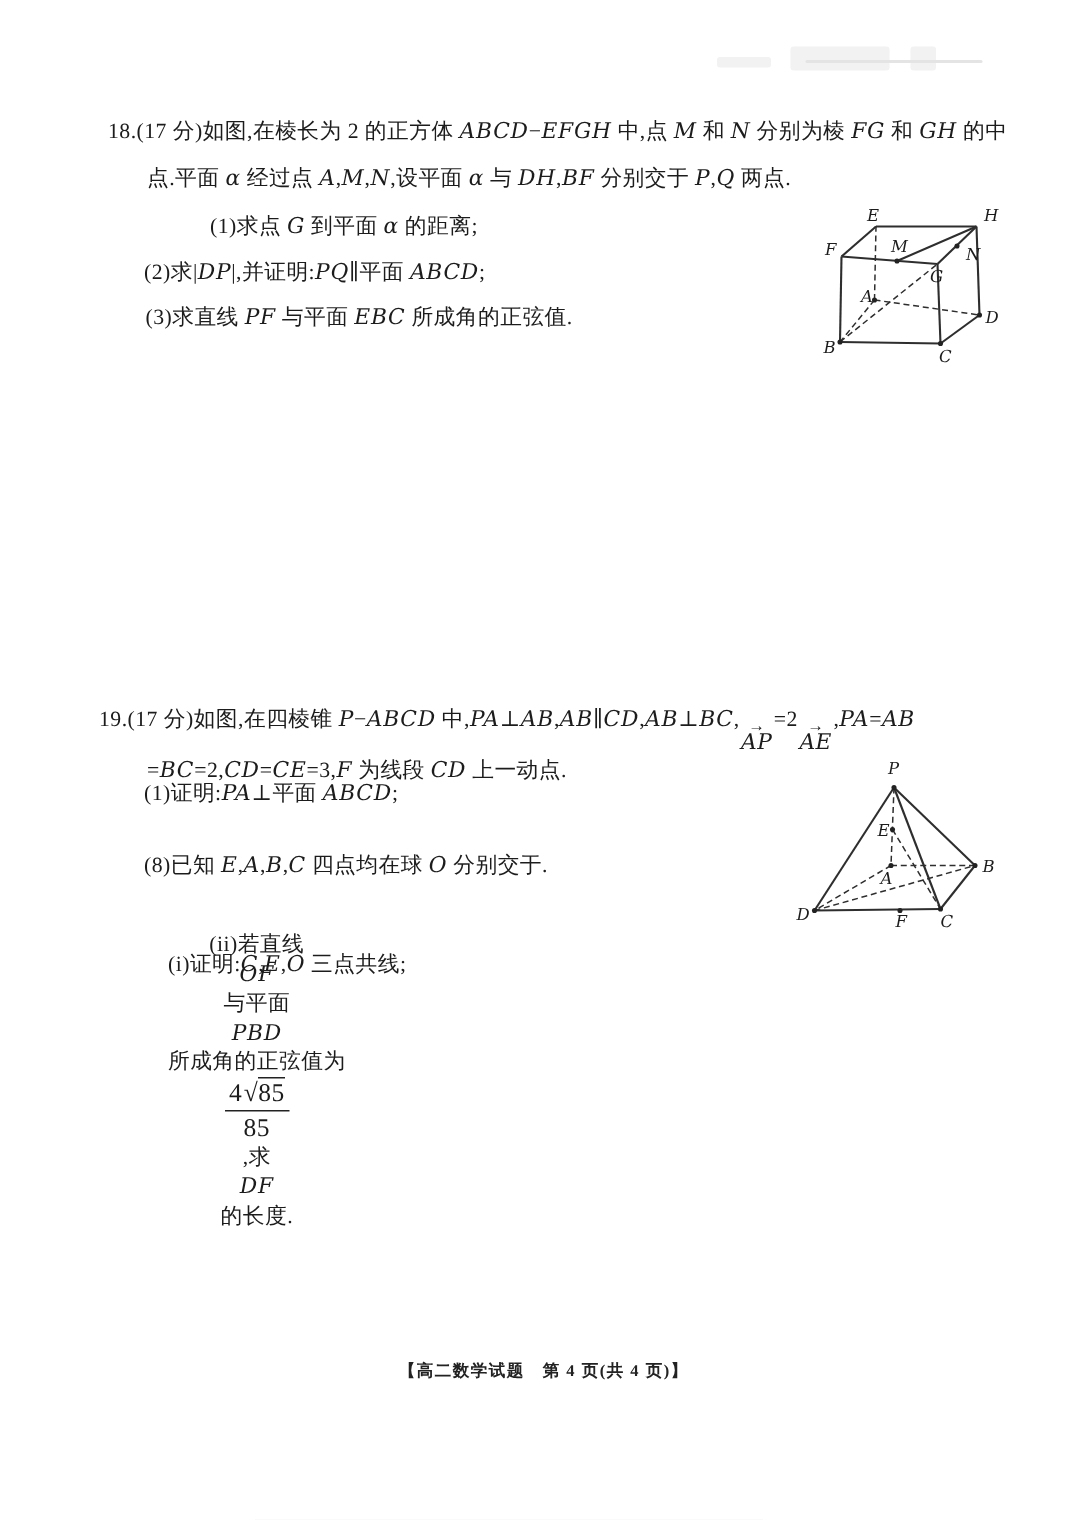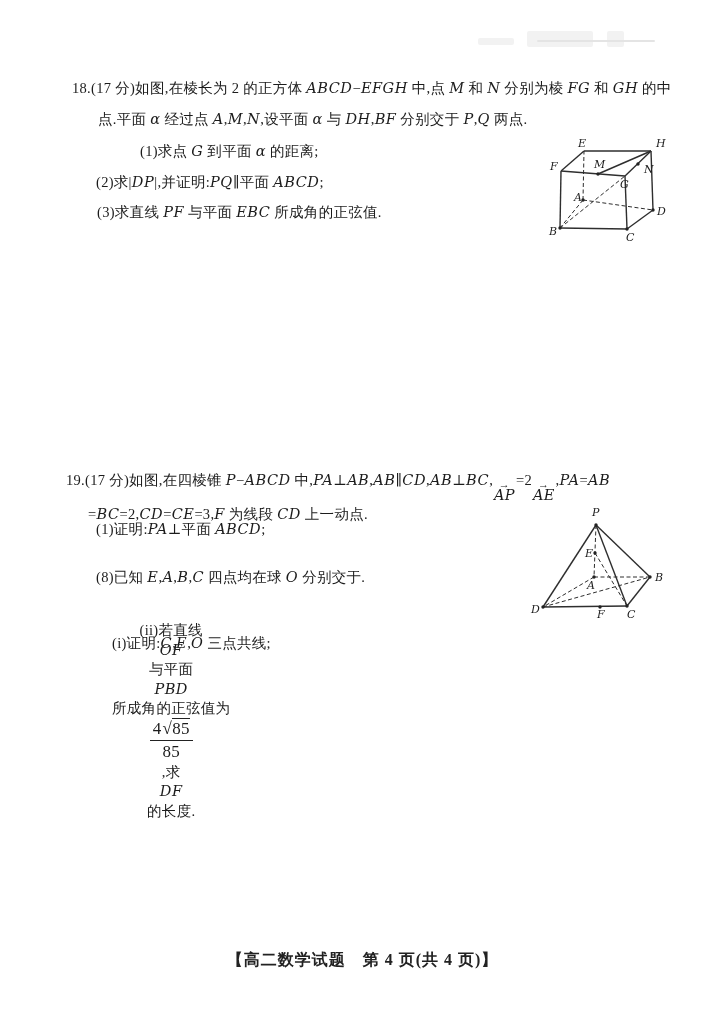--- a/index.html
+++ b/index.html
@@ -25,22 +25,22 @@
   .frac{display:inline-flex;flex-direction:column;align-items:center;font-size:17px;
         line-height:1.2;margin:0 3px;vertical-align:middle;}
   .fnum{border-bottom:1.3px solid #222;padding:0 3px 1px 3px;display:inline-block;}
   .rad{margin-left:1px;}
   .rbar{border-top:1.2px solid #222;padding-top:0px;}
   .fden{padding-top:1px;}
   
   .fig{position:absolute;}
   .fig text{font-size:11px;font-style:italic;font-family:"DejaVu Serif",serif;fill:#1c1c1c;}
   
-  .footer{position:absolute;left:0;top:950px;width:100%;text-align:center;
-          font-size:16px;font-weight:bold;letter-spacing:1px;color:#222;
+  .footer{position:absolute;left:0;top:906px;width:100%;text-align:center;
+          font-size:11px;font-weight:bold;letter-spacing:1px;color:#222;
           font-family:"Liberation Serif","DejaVu Serif",serif;}
 </style>
 </head>
 <body>
 
 <div class="page">
 
   <div class="smudge" style="left:478px;top:38px;width:36px;height:7px;"></div>
   <div class="smudge" style="left:527px;top:31px;width:66px;height:16px;"></div>
   <div class="smudge" style="left:607px;top:31px;width:17px;height:16px;"></div>
@@ -87,21 +87,21 @@
   </section>
 
   <section>
     <div class="tline" style="left:66px;top:471px;"><span class="s-cn">19.(17 分)如图,在四棱锥 </span><span class="s-it">P</span><span class="s-cn">−</span><span class="s-it">ABCD</span><span class="s-cn"> 中,</span><span class="s-it">PA</span><span class="s-cn">⊥</span><span class="s-it">AB</span><span class="s-cn">,</span><span class="s-it">AB</span><span class="s-cn">∥</span><span class="s-it">CD</span><span class="s-cn">,</span><span class="s-it">AB</span><span class="s-cn">⊥</span><span class="s-it">BC</span><span class="s-cn">,</span><span class="vec">
           <span class="vec-a">→</span>
           <span class="vec-t">AP</span>
         </span><span class="s-cn">=2</span><span class="vec">
           <span class="vec-a">→</span>
           <span class="vec-t">AE</span>
         </span><span class="s-cn">,</span><span class="s-it">PA</span><span class="s-cn">=</span><span class="s-it">AB</span></div>
-    <div class="tline" style="left:88px;top:505px;text-align:right;"><span class="s-cn">=</span><span class="s-it">BC</span><span class="s-cn">=2,</span><span class="s-it">CD</span><span class="s-cn">=</span><span class="s-it">CE</span><span class="s-cn">=3,</span><span class="s-it">F</span><span class="s-cn"> 为线段 </span><span class="s-it">CD</span><span class="s-cn"> 上一动点.</span></div>
+    <div class="tline" style="left:98px;top:505px;text-align:right;"><span class="s-cn">=</span><span class="s-it">BC</span><span class="s-cn">=2,</span><span class="s-it">CD</span><span class="s-cn">=</span><span class="s-it">CE</span><span class="s-cn">=3,</span><span class="s-it">F</span><span class="s-cn"> 为线段 </span><span class="s-it">CD</span><span class="s-cn"> 上一动点.</span></div>
     <div class="tline" style="left:96px;top:520px;"><span class="s-cn">(1)证明:</span><span class="s-it">PA</span><span class="s-cn">⊥平面 </span><span class="s-it">ABCD</span><span class="s-cn">;</span></div>
     <div class="tline" style="left:96px;top:568px;"><span class="s-cn">(8)已知 </span><span class="s-it">E</span><span class="s-cn">,</span><span class="s-it">A</span><span class="s-cn">,</span><span class="s-it">B</span><span class="s-cn">,</span><span class="s-it">C</span><span class="s-cn"> 四点均在球 </span><span class="s-it">O</span><span class="s-cn"> 分别交于.</span></div>
     <div class="tline" style="left:112px;top:634px;"><span class="s-cn">(i)证明:</span><span class="s-it">C</span><span class="s-cn">,</span><span class="s-it">E</span><span class="s-cn">,</span><span class="s-it">O</span><span class="s-cn"> 三点共线;</span></div>
     <div class="tline fline" style="left:112px;top:621px;flex-direction:column;">
         <span class="s-cn">(ii)若直线 </span>
         <span class="s-it">OF</span>
         <span class="s-cn"> 与平面 </span>
         <span class="s-it">PBD</span>
         <span class="s-cn"> 所成角的正弦值为</span>
         <span class="frac">

